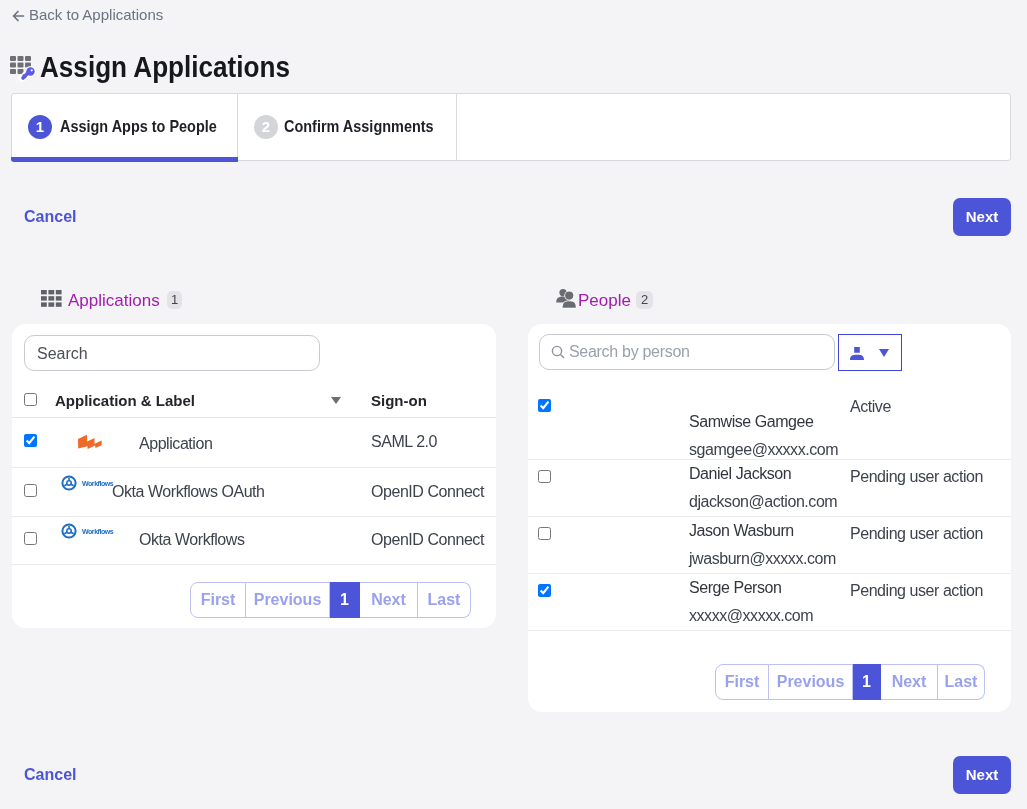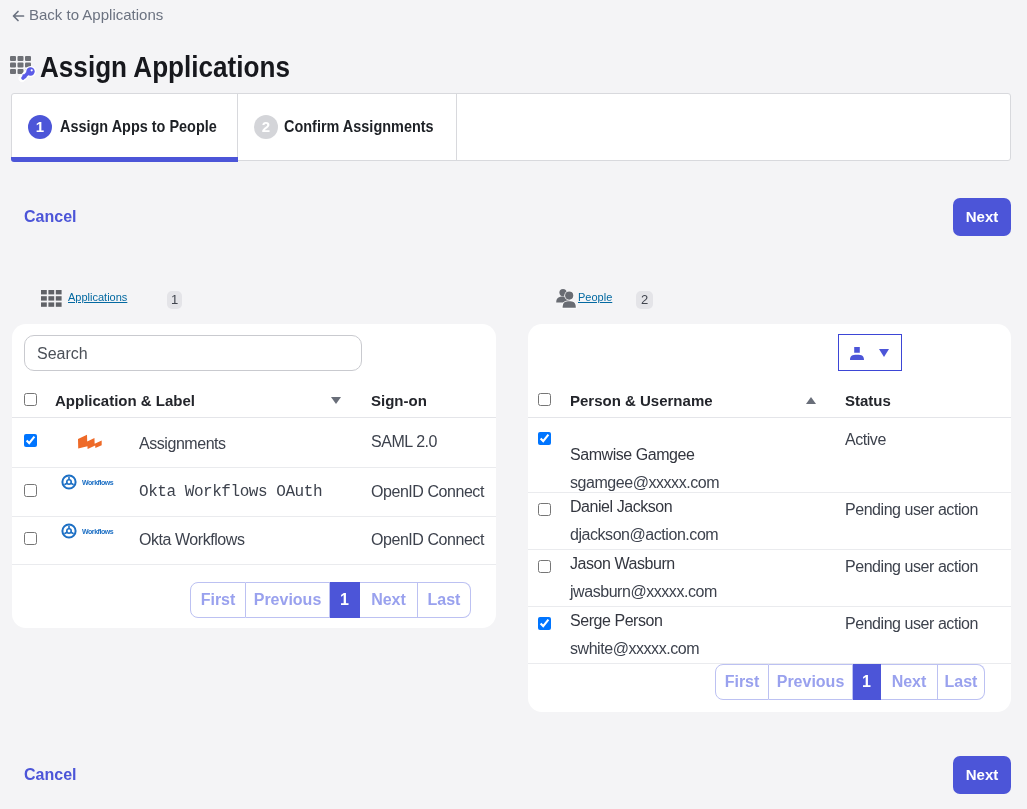--- a/index.html
+++ b/index.html
@@ -12,21 +12,21 @@
 
 .tabbar { left:11px; top:93px; width:1000px; height:68px; background:#fff; border:1px solid #d8d9dd; border-radius:3px; }
 .tabdiv { position:absolute; top:0; width:1px; height:66px; background:#d8d9dd; }
 .tabunderline { position:absolute; left:-1px; top:63px; width:227px; height:5px; background:#4c55d8; border-radius:0 0 0 3px; }
 .stepnum { position:absolute; width:24px; height:24px; border-radius:50%; text-align:center; line-height:24px; font-size:15px; font-weight:bold; top:21px; }
 .steplab { position:absolute; top:23px; font-size:17px; font-weight:bold; color:#1d2025; white-space:nowrap; transform:scaleX(0.85); transform-origin:0 50%; }
 
 .cancel { font-size:16px; font-weight:bold; color:#4c55d8; }
 .btn { background:#4c55d8; color:#fff; font-size:15px; font-weight:bold; border-radius:7px; width:58px; height:38px; text-align:center; line-height:38px; }
 
-.sechead { font-size:11px; color:#0369a1;text-decoration:underline; }
+.sechead { font-size:17px; color:#a21caf; }
 .badge { display:block; background:#e4e4e8; color:#41454f; font-size:13px; border-radius:5px; padding:0; width:15px; height:18px; line-height:18px; text-align:center; }
 
 .card { background:#fff; border-radius:14px; }
 
 .searchbox { border:1px solid #c9cacf; border-radius:10px; background:#fff; }
 
 table.tbl { border-collapse:collapse; width:100%; table-layout:fixed; }
 .tbl td, .tbl th { vertical-align:middle; padding:0; white-space:nowrap; }
 .hrow { border-bottom:1px solid #e4e5e9; font-size:15px; font-weight:bold; color:#23252b; text-align:left; }
 .rrow { border-bottom:1px solid #eaebee; font-size:16px; color:#3d424d; letter-spacing:-0.45px; }
@@ -100,48 +100,48 @@
       <rect x="0" y="12.4" width="5.8" height="4.4"></rect>
         <rect x="7.4" y="12.4" width="5.8" height="4.4"></rect>
         <rect x="14.8" y="12.4" width="5.8" height="4.4"></rect>
     </g>
   </svg>
 </div>
 <div class="abs sechead" style="left:68px; top:291px;">Applications</div>
 <span class="badge abs" style="left:167px; top:291px;">1</span>
 
 <div class="abs card" style="left:12px; top:324px; width:484px; height:304px;">
-  <div class="searchbox" style="position:absolute; left:12px; top:11px; width:338px; height:36px; font-size:16px; color:#4b5058; line-height:35px; padding-left:12px;">Search</div>
+  <div class="searchbox" style="position:absolute; left:12px; top:11px; width:296px; height:36px; font-size:16px; color:#4b5058; line-height:35px; padding-left:12px;">Search</div>
   <table class="tbl" style="position:absolute; left:0; top:61px; width:484px;">
     <tbody>
         <tr class="hrow" style="height:32px;">
       <td style="width:43px; padding-left:12px;"><input type="checkbox" style=""></td>
       <td style="width:287px;margin-top:12px;">Application &amp; Label <span class="caret-down" style="float:right; margin-right:1px; margin-top:5px;"></span></td>
       <td style="width:154px; padding-left:29px;">Sign-on</td>
     </tr>
     <tr class="rrow" style="height:50px;">
       <td style="padding-left:12px;"><input type="checkbox" checked="" style=""></td>
       <td style="position:relative;">
         <svg width="24" height="15" viewBox="0 0 23.2 14" style="position:absolute; left:23px; top:16px;">
               <path fill="#ee6a28" d="M0,4.7 L8.7,0.4 L8.9,7.1 L15.9,3.7 L16.1,9.2 L22.9,6.1 L22.9,10.6 L16.8,13.4 L16.6,10.9 L9.3,14.3 L9.1,11.6 L0.2,13.7 Z"></path>
             </svg>
-        <span style="margin-left:84px; position:relative; top:2px;">Assignments</span>
+        <span style="margin-left:84px; position:relative; top:2px;">Application</span>
       </td>
       <td style="padding-left:29px;">SAML 2.0</td>
     </tr>
     <tr class="rrow" style="height:49px;">
       <td style="padding-left:12px;"><input type="checkbox" style=""></td>
       <td>
         <svg width="56" height="16" viewBox="0 0 56 16" style="position:absolute; margin-left:6px; margin-top:-8px;">
           <circle cx="8" cy="8" r="6.6" fill="none" stroke="#1c6fc4" stroke-width="2"></circle>
           <circle cx="8" cy="8" r="2.2" fill="none" stroke="#1c6fc4" stroke-width="1.6"></circle>
           <path d="M8 5.8 v-3 M6 9.2 l-2.6 1.6 M10 9.2 l2.6 1.6" stroke="#1c6fc4" stroke-width="1.6" fill="none"></path>
           <text x="21" y="10.8" font-size="7" font-weight="bold" fill="#1c6fc4" font-family="Liberation Sans">Workflows</text>
         </svg>
-        <span style="margin-left:84px;font-family:Liberation Mono, monospace;">Okta Workflows OAuth</span>
+        <span style="margin-left:57px;">Okta Workflows OAuth</span>
       </td>
       <td style="padding-left:29px;">OpenID Connect</td>
     </tr>
     <tr class="rrow" style="height:48px;">
       <td style="padding-left:12px;"><input type="checkbox" style=""></td>
       <td>
         <svg width="56" height="16" viewBox="0 0 56 16" style="position:absolute; margin-left:6px; margin-top:-8px;">
           <circle cx="8" cy="8" r="6.6" fill="none" stroke="#1c6fc4" stroke-width="2"></circle>
           <circle cx="8" cy="8" r="2.2" fill="none" stroke="#1c6fc4" stroke-width="1.6"></circle>
           <path d="M8 5.8 v-3 M6 9.2 l-2.6 1.6 M10 9.2 l2.6 1.6" stroke="#1c6fc4" stroke-width="1.6" fill="none"></path>
@@ -173,33 +173,35 @@
       <path d="M6.6 20.6 C6.6 13.6 9.8 12.4 14.2 12.4 C18.6 12.4 21.8 13.6 21.8 20.6 Z" fill="#fff"></path>
       <circle cx="14.2" cy="7.6" r="4.1" fill="#696c73"></circle>
       <path d="M7.6 19.8 C7.6 13.8 10.4 13.2 14.2 13.2 C18 13.2 20.8 13.8 20.8 19.8 Z" fill="#696c73"></path>
     </g>
   </svg>
 </div>
 <div class="abs sechead" style="left:578px; top:291px;">People</div>
 <span class="badge abs" style="left:636px; top:291px; width:17px;">2</span>
 
 <div class="abs card" style="left:528px; top:324px; width:483px; height:388px;">
+  <div class="searchbox" style="position:absolute; left:11px; top:10px; width:296px; height:36px;">
+    <svg width="14" height="14" viewBox="0 0 14 14" style="position:absolute; left:11px; top:10px;">
+      <circle cx="6" cy="6" r="4.6" fill="none" stroke="#8d939e" stroke-width="1.4"></circle>
+      <path d="M9.5 9.5 L13 13" stroke="#8d939e" stroke-width="1.4"></path>
+    </svg>
+    <span style="position:absolute; left:29px; top:8px; font-size:16px; color:#9aa1ac; letter-spacing:-0.3px;">Search by person</span>
+  </div>
   <div style="position:absolute; left:310px; top:10px; width:64px; height:37px; border:1.5px solid #3d46d6; background:#fff;">
     <svg width="14" height="13" viewBox="0 0 14 13" style="position:absolute; left:11px; top:12px;">
       <path fill="#4c55d8" d="M4.2 0 h5.6 v5.8 h-5.6 Z M0 13 C0 9 2 7.8 7 7.8 C12 7.8 14 9 14 13 Z"></path>
     </svg>
     <div style="position:absolute; left:40px; top:14px; width:0; height:0; border-left:5px solid transparent; border-right:5px solid transparent; border-top:8.5px solid #4c55d8;"></div>
   </div>
   <table class="tbl" style="position:absolute; left:0; top:61px; width:483px;">
     <tbody>
-        <tr class="hrow" style="height:32px;">
-      <td style="width:42px; padding-left:10px;"><input type="checkbox" style=""></td>
-      <td style="width:275px;">Person &amp; Username <span class="caret-up" style="float:right; margin-right:29px; margin-top:5px;"></span></td>
-      <td style="width:166px;">Status</td>
-    </tr>
     <tr class="rrow" style="height:62px;">
       <td style="padding-left:10px; vertical-align:top; padding-top:13px;"><input type="checkbox" checked="" style=""></td>
       <td style="vertical-align:top; padding-top:28px;">
         <div class="name">Samwise Gamgee</div>
         <div class="mail" style="margin-top:10px;">sgamgee@xxxxx.com</div>
       </td>
       <td style="vertical-align:top; padding-top:13px;">Active</td>
     </tr>
     <tr class="rrow" style="height:57px;">
       <td style="padding-left:10px; vertical-align:top; padding-top:9px;"><input type="checkbox" style=""></td>
@@ -214,21 +216,21 @@
       <td style="vertical-align:top; padding-top:5px;">
         <div class="name">Jason Wasburn</div>
         <div class="mail" style="margin-top:10px;">jwasburn@xxxxx.com</div>
       </td>
       <td style="vertical-align:top; padding-top:8px;">Pending user action</td>
     </tr>
     <tr class="rrow" style="height:57px;">
       <td style="padding-left:10px; vertical-align:top; padding-top:9px;"><input type="checkbox" checked="" style=""></td>
       <td style="vertical-align:top; padding-top:5px;">
         <div class="name">Serge Person</div>
-        <div class="mail" style="margin-top:10px;">swhite@xxxxx.com</div>
+        <div class="mail" style="margin-top:10px;">xxxxx@xxxxx.com</div>
       </td>
       <td style="vertical-align:top; padding-top:8px;">Pending user action</td>
     </tr>
   </tbody>
     </table>
   <div class="pager" style="left:187px; top:340px;">
     <div style="width:54px;">First</div>
     <div style="width:84px;">Previous</div>
     <div class="on" style="width:28px;">1</div>
     <div style="width:57px;">Next</div>

